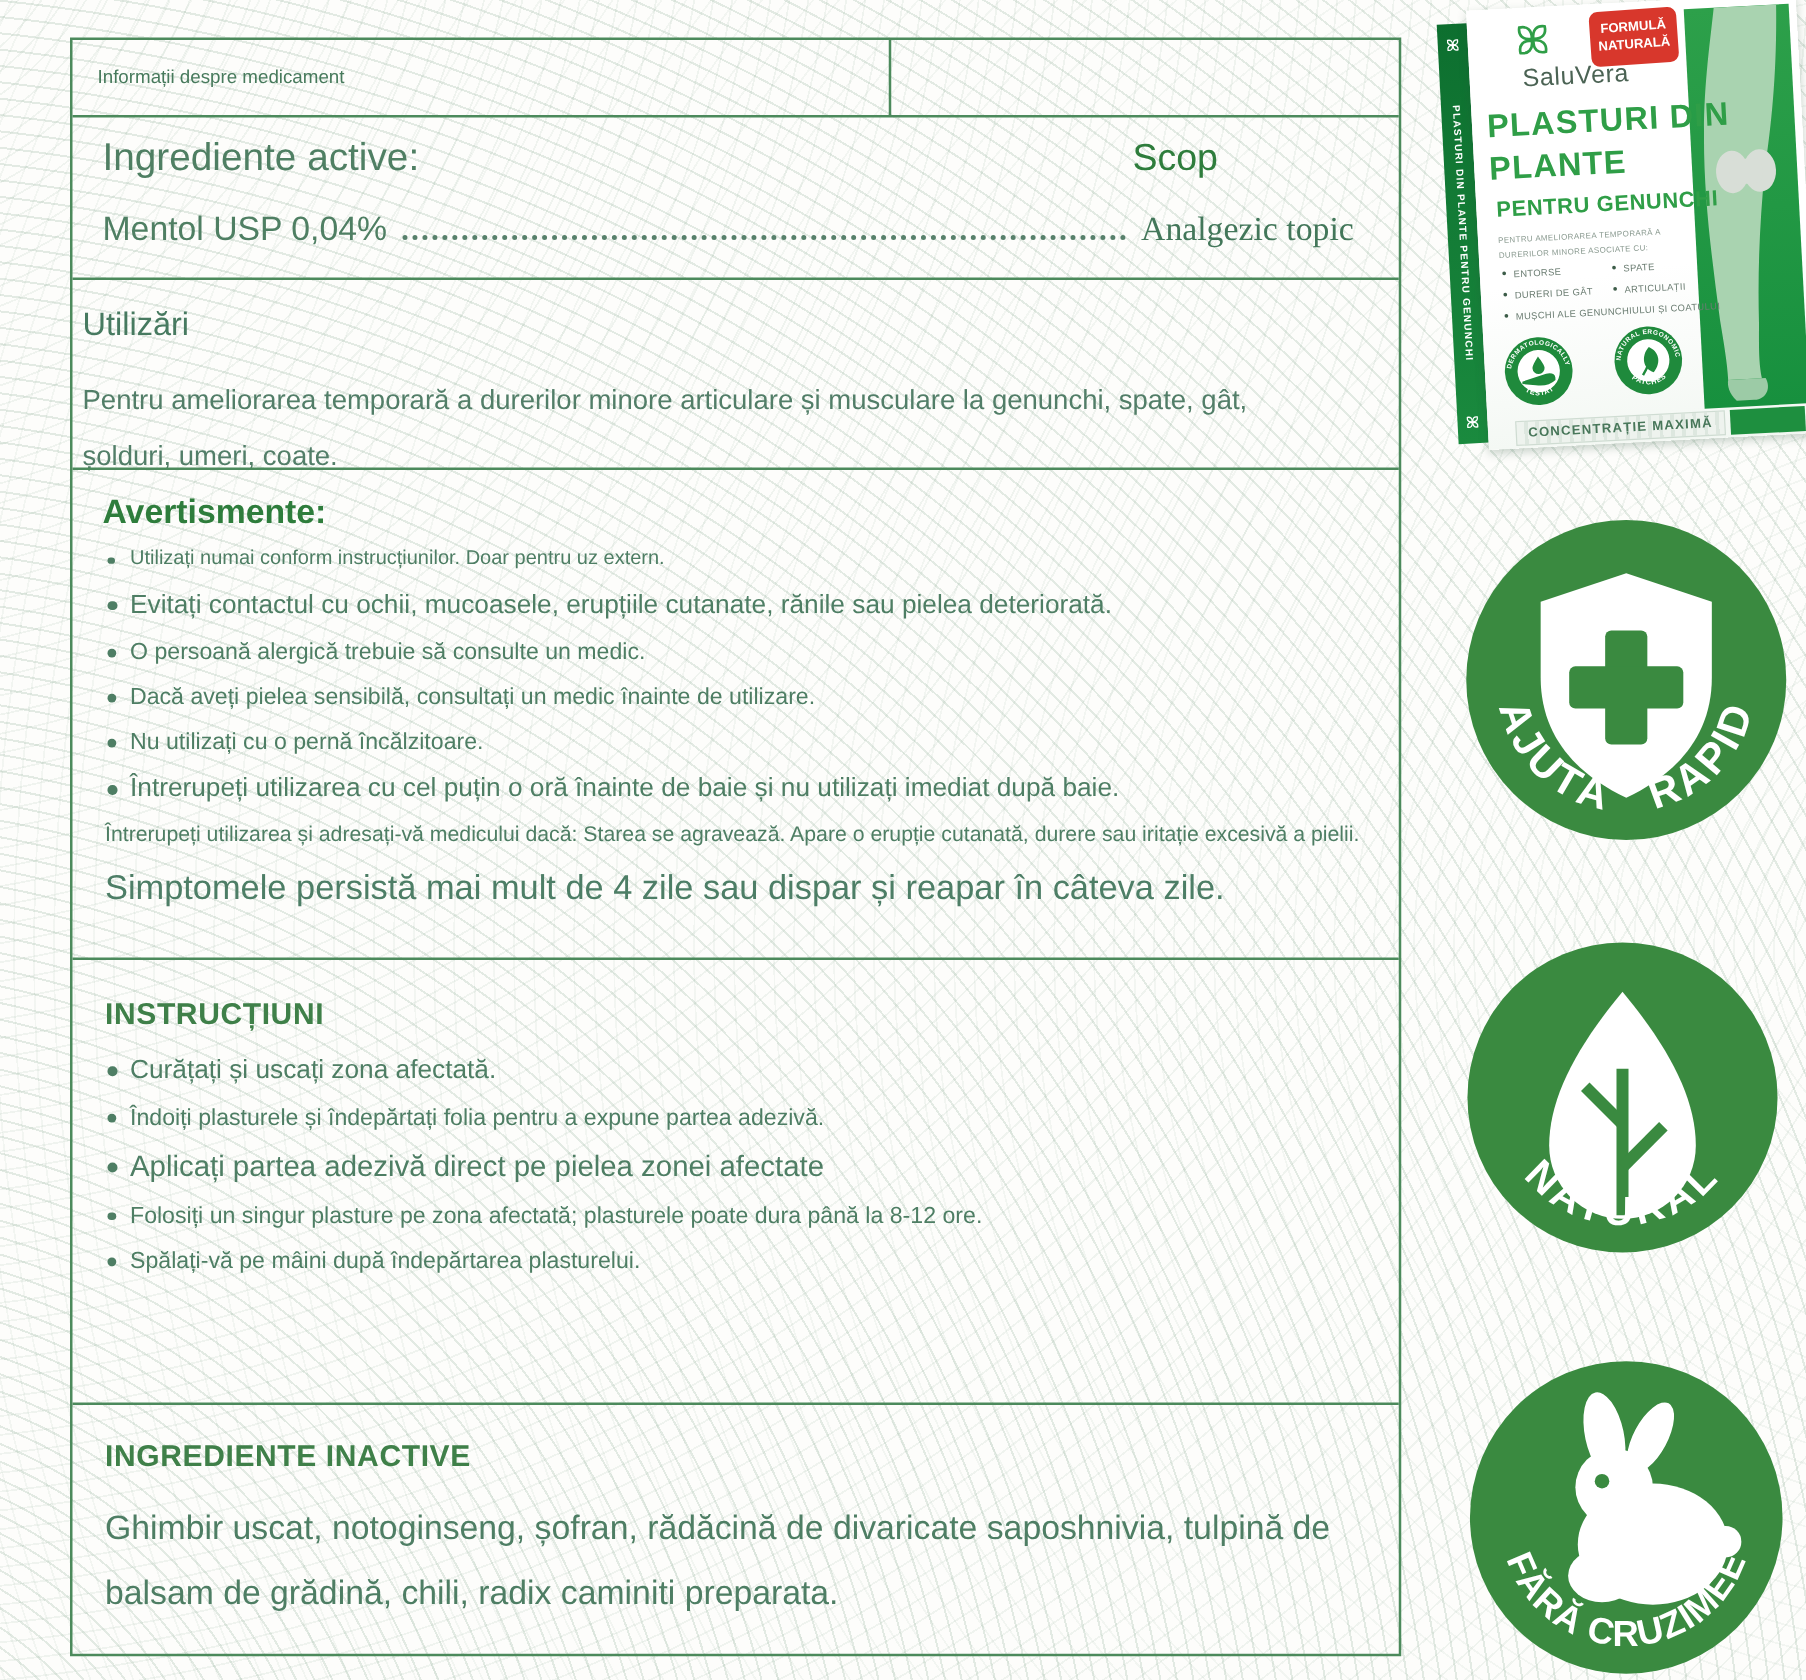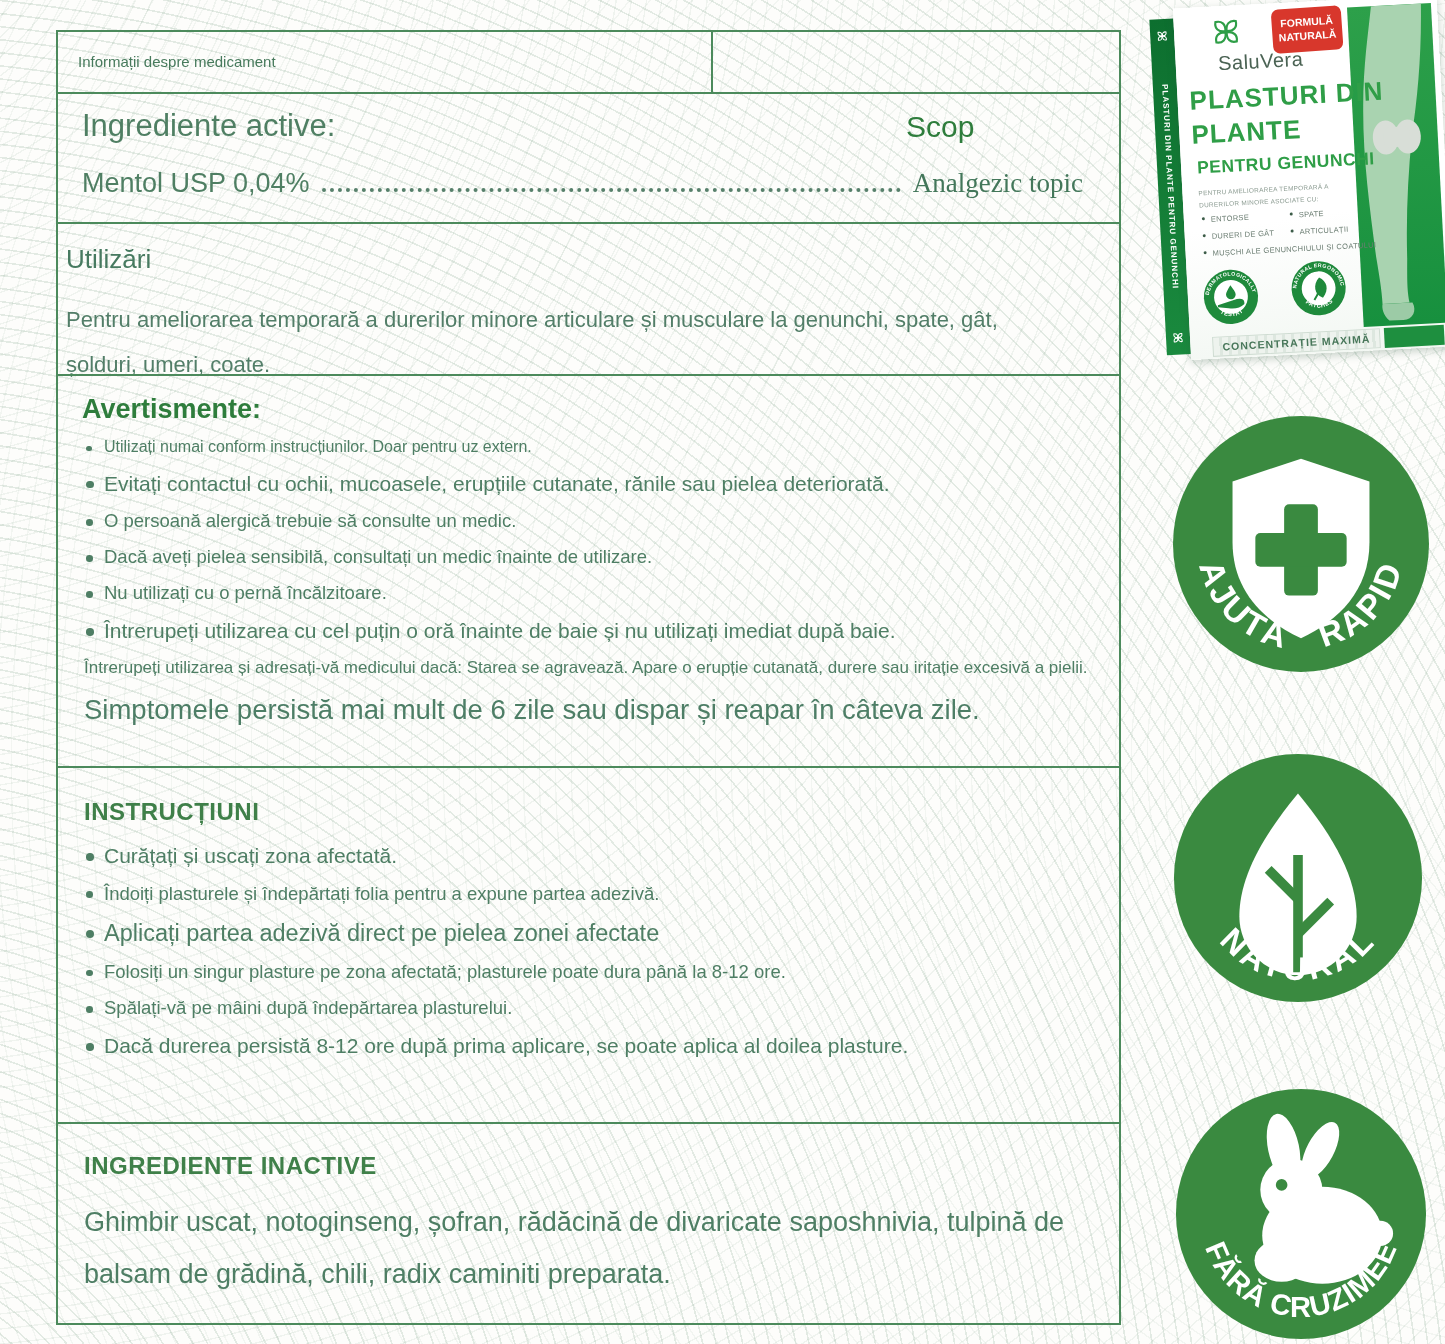--- a/index.html
+++ b/index.html
@@ -122,33 +122,32 @@
       <ul class="blist">
 
       <li class="sz-s">Utilizați numai conform instrucțiunilor. Doar pentru uz extern.</li>
           <li class="sz-l">Evitați contactul cu ochii, mucoasele, erupțiile cutanate, rănile sau pielea deteriorată.</li>
           <li class="sz-m">O persoană alergică trebuie să consulte un medic.</li>
           <li class="sz-m">Dacă aveți pielea sensibilă, consultați un medic înainte de utilizare.</li>
           <li class="sz-m">Nu utilizați cu o pernă încălzitoare.</li>
           <li class="sz-l">Întrerupeți utilizarea cu cel puțin o oră înainte de baie și nu utilizați imediat după baie.</li>
         </ul>
       <p class="warn-note">Întrerupeți utilizarea și adresați-vă medicului dacă: Starea se agravează. Apare o erupție cutanată, durere sau iritație excesivă a pielii.</p>
-      <p class="warn-big">Simptomele persistă mai mult de 6 zile sau dispar și reapar în câteva zile.</p>
+      <p class="warn-big">Simptomele persistă mai mult de 4 zile sau dispar și reapar în câteva zile.</p>
     </div>
 
     <div class="frow r-instr">
       <h2 class="h-caps">INSTRUCȚIUNI</h2>
       <ul class="blist">
 
           <li class="sz-l">Curățați și uscați zona afectată.</li>
           <li class="sz-m">Îndoiți plasturele și îndepărtați folia pentru a expune partea adezivă.</li>
           <li class="sz-xl">Aplicați partea adezivă direct pe pielea zonei afectate</li>
           <li class="sz-m">Folosiți un singur plasture pe zona afectată; plasturele poate dura până la 8-12 ore.</li>
           <li class="sz-m">Spălați-vă pe mâini după îndepărtarea plasturelui.</li>
-          <li class="sz-l">Dacă durerea persistă 8-12 ore după prima aplicare, se poate aplica al doilea plasture.</li>
         </ul>
     </div>
 
     <div class="frow r-inactive">
       <h2 class="h-caps">INGREDIENTE INACTIVE</h2>
       <p class="inactive-text">Ghimbir uscat, notoginseng, șofran, rădăcină de divaricate saposhnivia, tulpină de balsam de grădină, chili, radix caminiti preparata.</p>
     </div>
   </div>
 
   <div class="pack">

